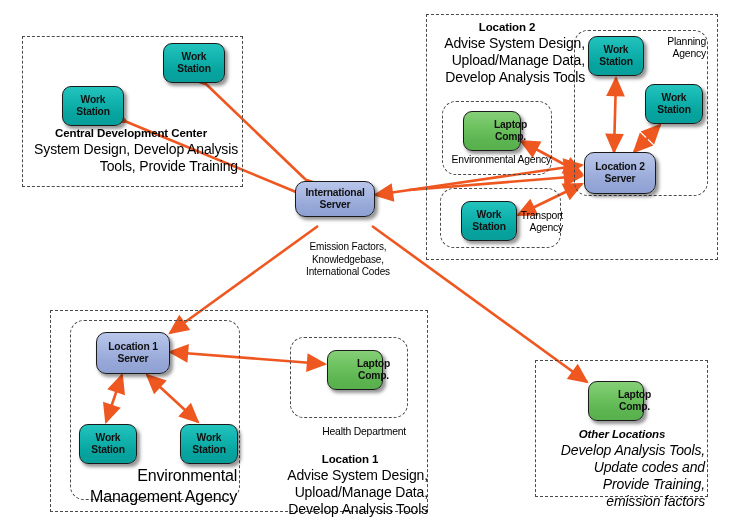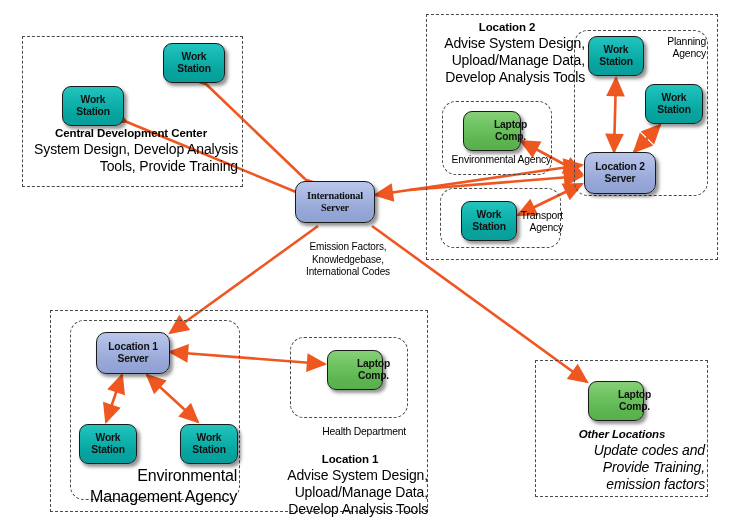--- a/index.html
+++ b/index.html
@@ -170,21 +170,21 @@
     </span>
   </div>
 
   <div class="node ws" style="left:163px; top:43px; width:62px; height:40px;">
     <span>
       <span>Work</span>
       <span>Station</span>
     </span>
   </div>
 
-  <div class="node server" style="left:295px; top:181px; width:80px; height:42px;font-family:Liberation Serif, serif;">
+  <div class="node server" style="left:295px; top:181px; width:80px; height:36px;">
     <span>
       <span>International</span>
       <span>Server</span>
     </span>
   </div>
 
   <div class="node ws" style="left:588px; top:36px; width:56px; height:40px;">
     <span>
       <span>Work</span>
       <span>Station</span>
@@ -292,20 +292,21 @@
     <span>Environmental</span><br>
     <span>Management Agency</span>
   </div>
 
   <div class="small-label" style="left:292px; top:396px; width:114px;margin-top:30px;">
     <span>Health Department</span>
   </div>
 
   <div class="caption" style="left:539px; top:427px; width:166px;font-style:italic;">
     <span class="ttl">Other Locations</span>
+    <span class="sub">Develop Analysis Tools,</span>
     <span class="sub">Update codes and</span>
     <span class="sub">Provide Training,</span>
     <span class="sub">emission factors</span>
   </div>
 
   <div class="freetext" style="left:285px; top:241px; width:126px;">
     <span>Emission Factors,</span><br>
     <span>Knowledgebase,</span><br>
     <span>International Codes</span>
   </div>

